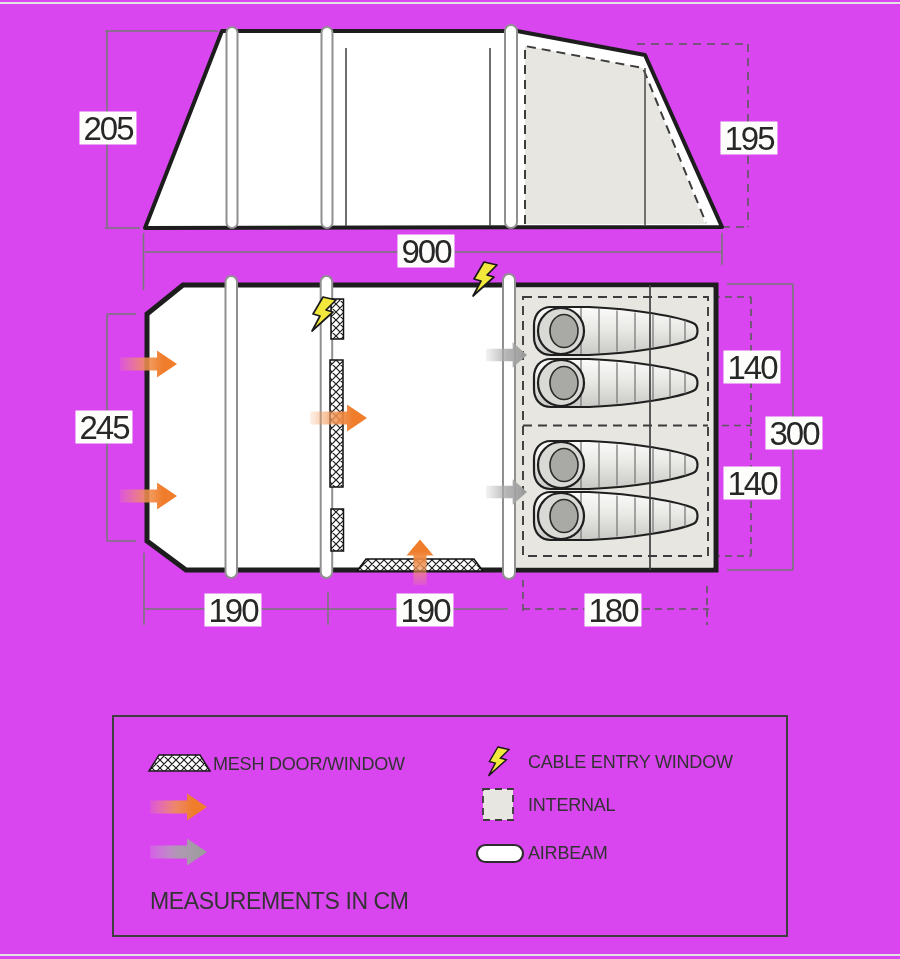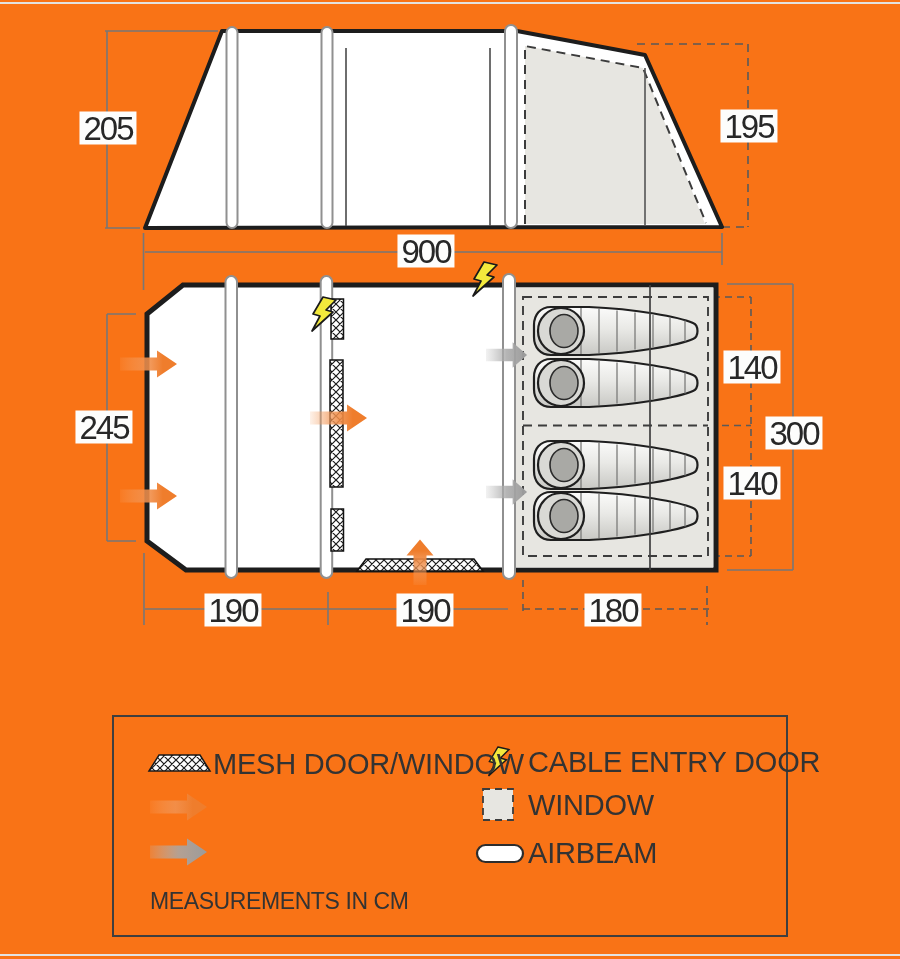--- a/index.html
+++ b/index.html
@@ -1,39 +1,39 @@
 <!DOCTYPE html>
 <html><head>
 <meta charset="utf-8">
 <style>
   html,body { margin:0; padding:0; background:#ffffff; }
   .stage {
     position:relative; width:900px; height:959px; margin:0 auto;
-    background:#f97316; overflow:hidden;
+    background:#d946ef; overflow:hidden;
     font-family:"Liberation Sans", sans-serif;
   }
   .stage svg.art { position:absolute; left:0; top:0; z-index:1; }
   .hairline { position:absolute; left:0; width:100%; height:2px; background:#e3e3e1; z-index:0; }
   .dim-label {
     position:absolute; z-index:2;
     transform:translate(-50%,-50%);
     background:#fdfdfc; padding:0 4px;
     font-size:33px; letter-spacing:-2px; color:#272727;
     white-space:nowrap; line-height:1;
   }
   .legend-box {
     position:absolute; z-index:2;
     left:112px; top:715px; width:676px; height:222px;
     border:2.5px solid #3f3f3f; background:transparent;
     box-sizing:border-box;
   }
   .legend-label {
     position:absolute; z-index:2;
     transform:translate(0,-50%);
-    font-size:29px; letter-spacing:-0.2px; color:#333333;
+    font-size:18px; letter-spacing:-0.2px; color:#333333;
     white-space:nowrap; line-height:1;
   }
   .legend-note {
     position:absolute; z-index:2;
     font-size:23px; letter-spacing:-0.4px; color:#333333;
     white-space:nowrap; line-height:1;
   }
 </style>
 </head>
 <body>
@@ -167,29 +167,29 @@
       <polygon points="149,771 159,755 200,755 210,771" fill="url(#mesh)" stroke="#1a1a1a" stroke-width="1.5"></polygon>
       <use href="#arrow-r" fill="url(#og)" transform="translate(150,807)"></use>
       <use href="#arrow-r" fill="url(#gg)" transform="translate(150,852)"></use>
       <use href="#bolt" fill="#f3e93c" stroke="#1a1a1a" stroke-width="1.7" transform="translate(486,747) scale(0.85)"></use>
       <rect x="483" y="789" width="30" height="31" fill="#e7e6e1" stroke="#3c3c3c" stroke-width="1.8" stroke-dasharray="7,5"></rect>
       <rect x="477" y="845" width="46" height="17" rx="8.5" fill="#ffffff" stroke="#2d2d2d" stroke-width="2.2"></rect>
     </g>
   </svg>
 
   <div class="dim-label" style="left:108px; top:128px">205</div>
-  <div class="dim-label" style="left:749px; top:126px">195</div>
+  <div class="dim-label" style="left:749px; top:138px">195</div>
   <div class="dim-label" style="left:426px; top:251px">900</div>
   <div class="dim-label" style="left:104px; top:427px">245</div>
   <div class="dim-label" style="left:794px; top:433px">300</div>
   <div class="dim-label" style="left:752px; top:367px">140</div>
   <div class="dim-label" style="left:752px; top:483px">140</div>
   <div class="dim-label" style="left:233px; top:610px">190</div>
   <div class="dim-label" style="left:425px; top:610px">190</div>
   <div class="dim-label" style="left:613px; top:610px">180</div>
 
   <div class="legend-box"></div>
   <div class="legend-label" style="left:213px; top:764px">MESH DOOR/WINDOW</div>
-  <div class="legend-label" style="left:528px; top:762px">CABLE ENTRY DOOR</div>
-  <div class="legend-label" style="left:528px; top:805px">WINDOW</div>
+  <div class="legend-label" style="left:528px; top:762px">CABLE ENTRY WINDOW</div>
+  <div class="legend-label" style="left:528px; top:805px">INTERNAL</div>
   <div class="legend-label" style="left:528px; top:853px">AIRBEAM</div>
   <div class="legend-note" style="left:150px; top:890px">MEASUREMENTS IN CM</div>
 </div>
 
 </body></html>

